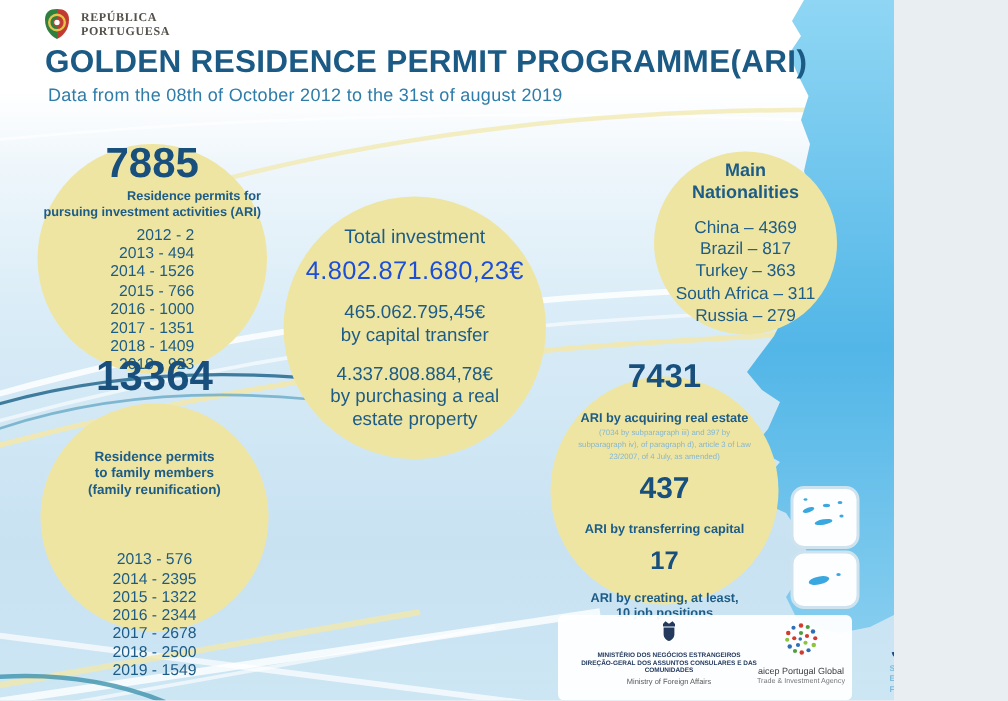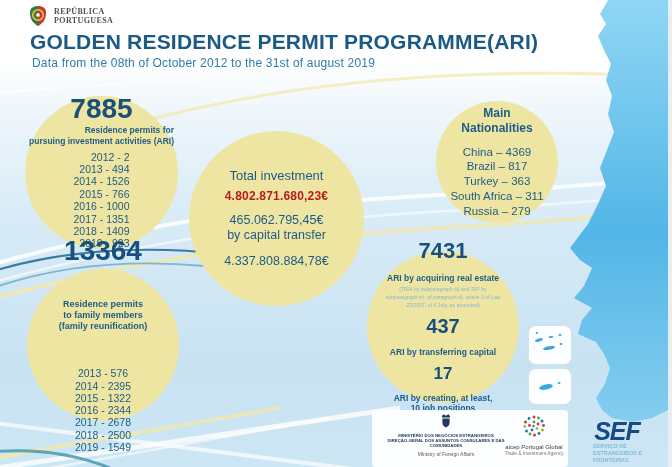--- a/index.html
+++ b/index.html
@@ -1,17 +1,17 @@
 <!DOCTYPE html>
 <html><head>
 <meta charset="utf-8">
 <style>
   html,body{margin:0;padding:0;background:#e9eef2;}
   .stage{
-    position:relative;width:668px;height:467px;overflow:hidden;
+    position:relative;width:596px;height:467px;overflow:hidden;
     font-family:"Liberation Sans",sans-serif;
     background:linear-gradient(180deg,#ffffff 0%,#ffffff 13%,#eef6fb 24%,#d9ecf7 45%,#c8e2f2 78%,#cde6f4 100%);
   }
   svg.decor,svg.map{position:absolute;pointer-events:none;}
   svg.decor{left:0;top:0;}
   svg.map{right:0;top:0;}
 
   
   .gov-logo{position:absolute;left:28px;top:5px;display:flex;align-items:center;gap:6px;}
   .gov-logo .txt{font-family:"Liberation Serif",serif;font-weight:bold;font-size:8px;line-height:1.18;color:#54504a;letter-spacing:.4px;}
@@ -24,21 +24,21 @@
   .pre{white-space:pre-line;}
   .big-num{font-weight:bold;color:#184f7c;line-height:1;}
 
   .c-a{left:25px;top:96px;width:153px;height:153px;text-align:right;}
   .c-a .big-num{font-size:28px;}
   .c-a .lbl{font-size:8.5px;font-weight:bold;line-height:1.25;margin:2px 0 4px;}
   .c-a .years div{font-size:10.5px;line-height:12.4px;}
 
   .c-b{left:189px;top:131px;width:175px;height:175px;}
   .c-b .ti{font-size:13px;margin-bottom:6px;}
-  .c-b .total{font-size:12px;font-weight:bold;color:#b91c1c;letter-spacing:.2px;margin-bottom:10px;}
+  .c-b .total{font-size:17px;font-weight:normal;color:#1d4ed8;letter-spacing:.2px;margin-bottom:10px;}
   .c-b .grp{font-size:12.5px;line-height:15px;}
   .c-b .grp+.grp{margin-top:11px;}
 
   .c-c{left:436px;top:101px;width:122px;height:122px;text-align:center;}
   .c-c .ti{font-size:12px;font-weight:bold;line-height:1.25;margin-bottom:9px;}
   .c-c .items div{font-size:11.5px;line-height:14.8px;}
 
   .c-d{left:27px;top:269px;width:152px;height:152px;gap:32px;}
   .c-d .big-num{font-size:28px;}
   .c-d .lbl{font-size:9px;font-weight:bold;line-height:1.2;margin:2px 0 4px;}
@@ -153,20 +153,22 @@
 
   <div class="circle c-b">
     <div class="ti">Total investment</div>
     <div class="total">4.802.871.680,23€</div>
     <div class="grp">
       <div>465.062.795,45€</div>
       <div>by capital transfer</div>
     </div>
     <div class="grp">
       <div>4.337.808.884,78€</div>
+      <div class="pre">by purchasing a real
+estate property</div>
     </div>
   </div>
 
   <div class="circle c-c">
     <div class="ti pre">Main
 Nationalities</div>
     <div class="items">
       <div>China – 4369</div>
       <div>Brazil – 817</div>
       <div>Turkey – 363</div>

